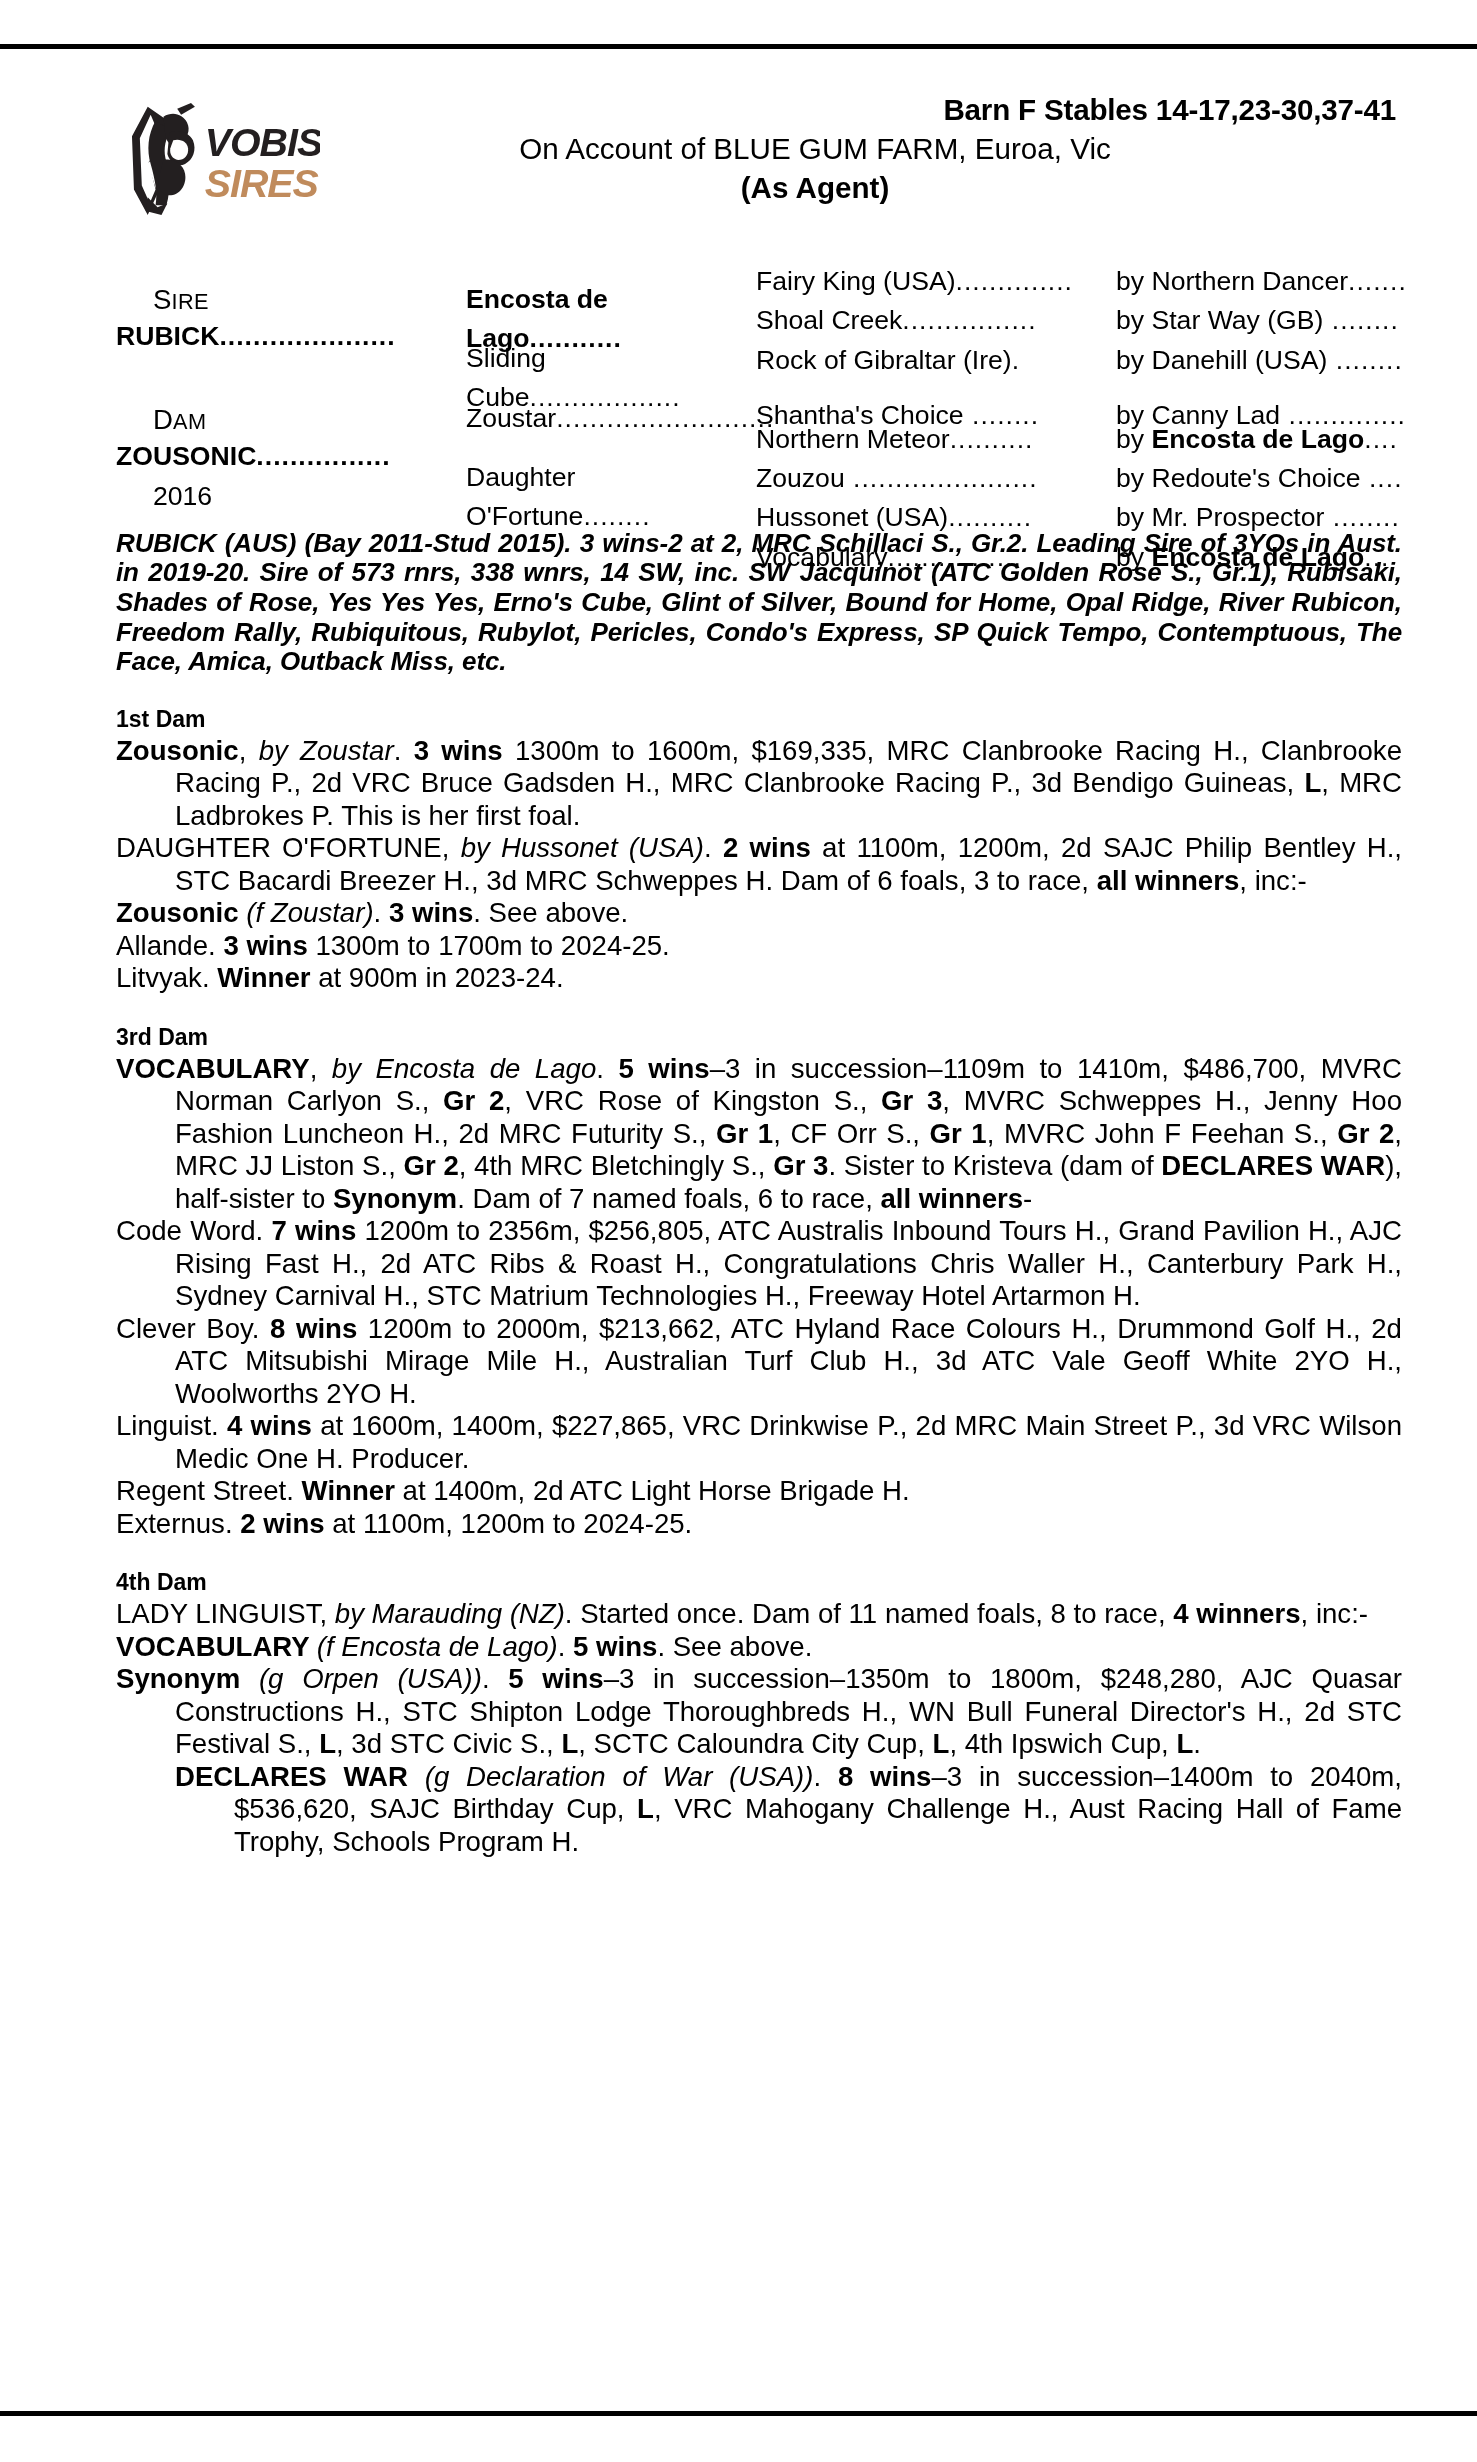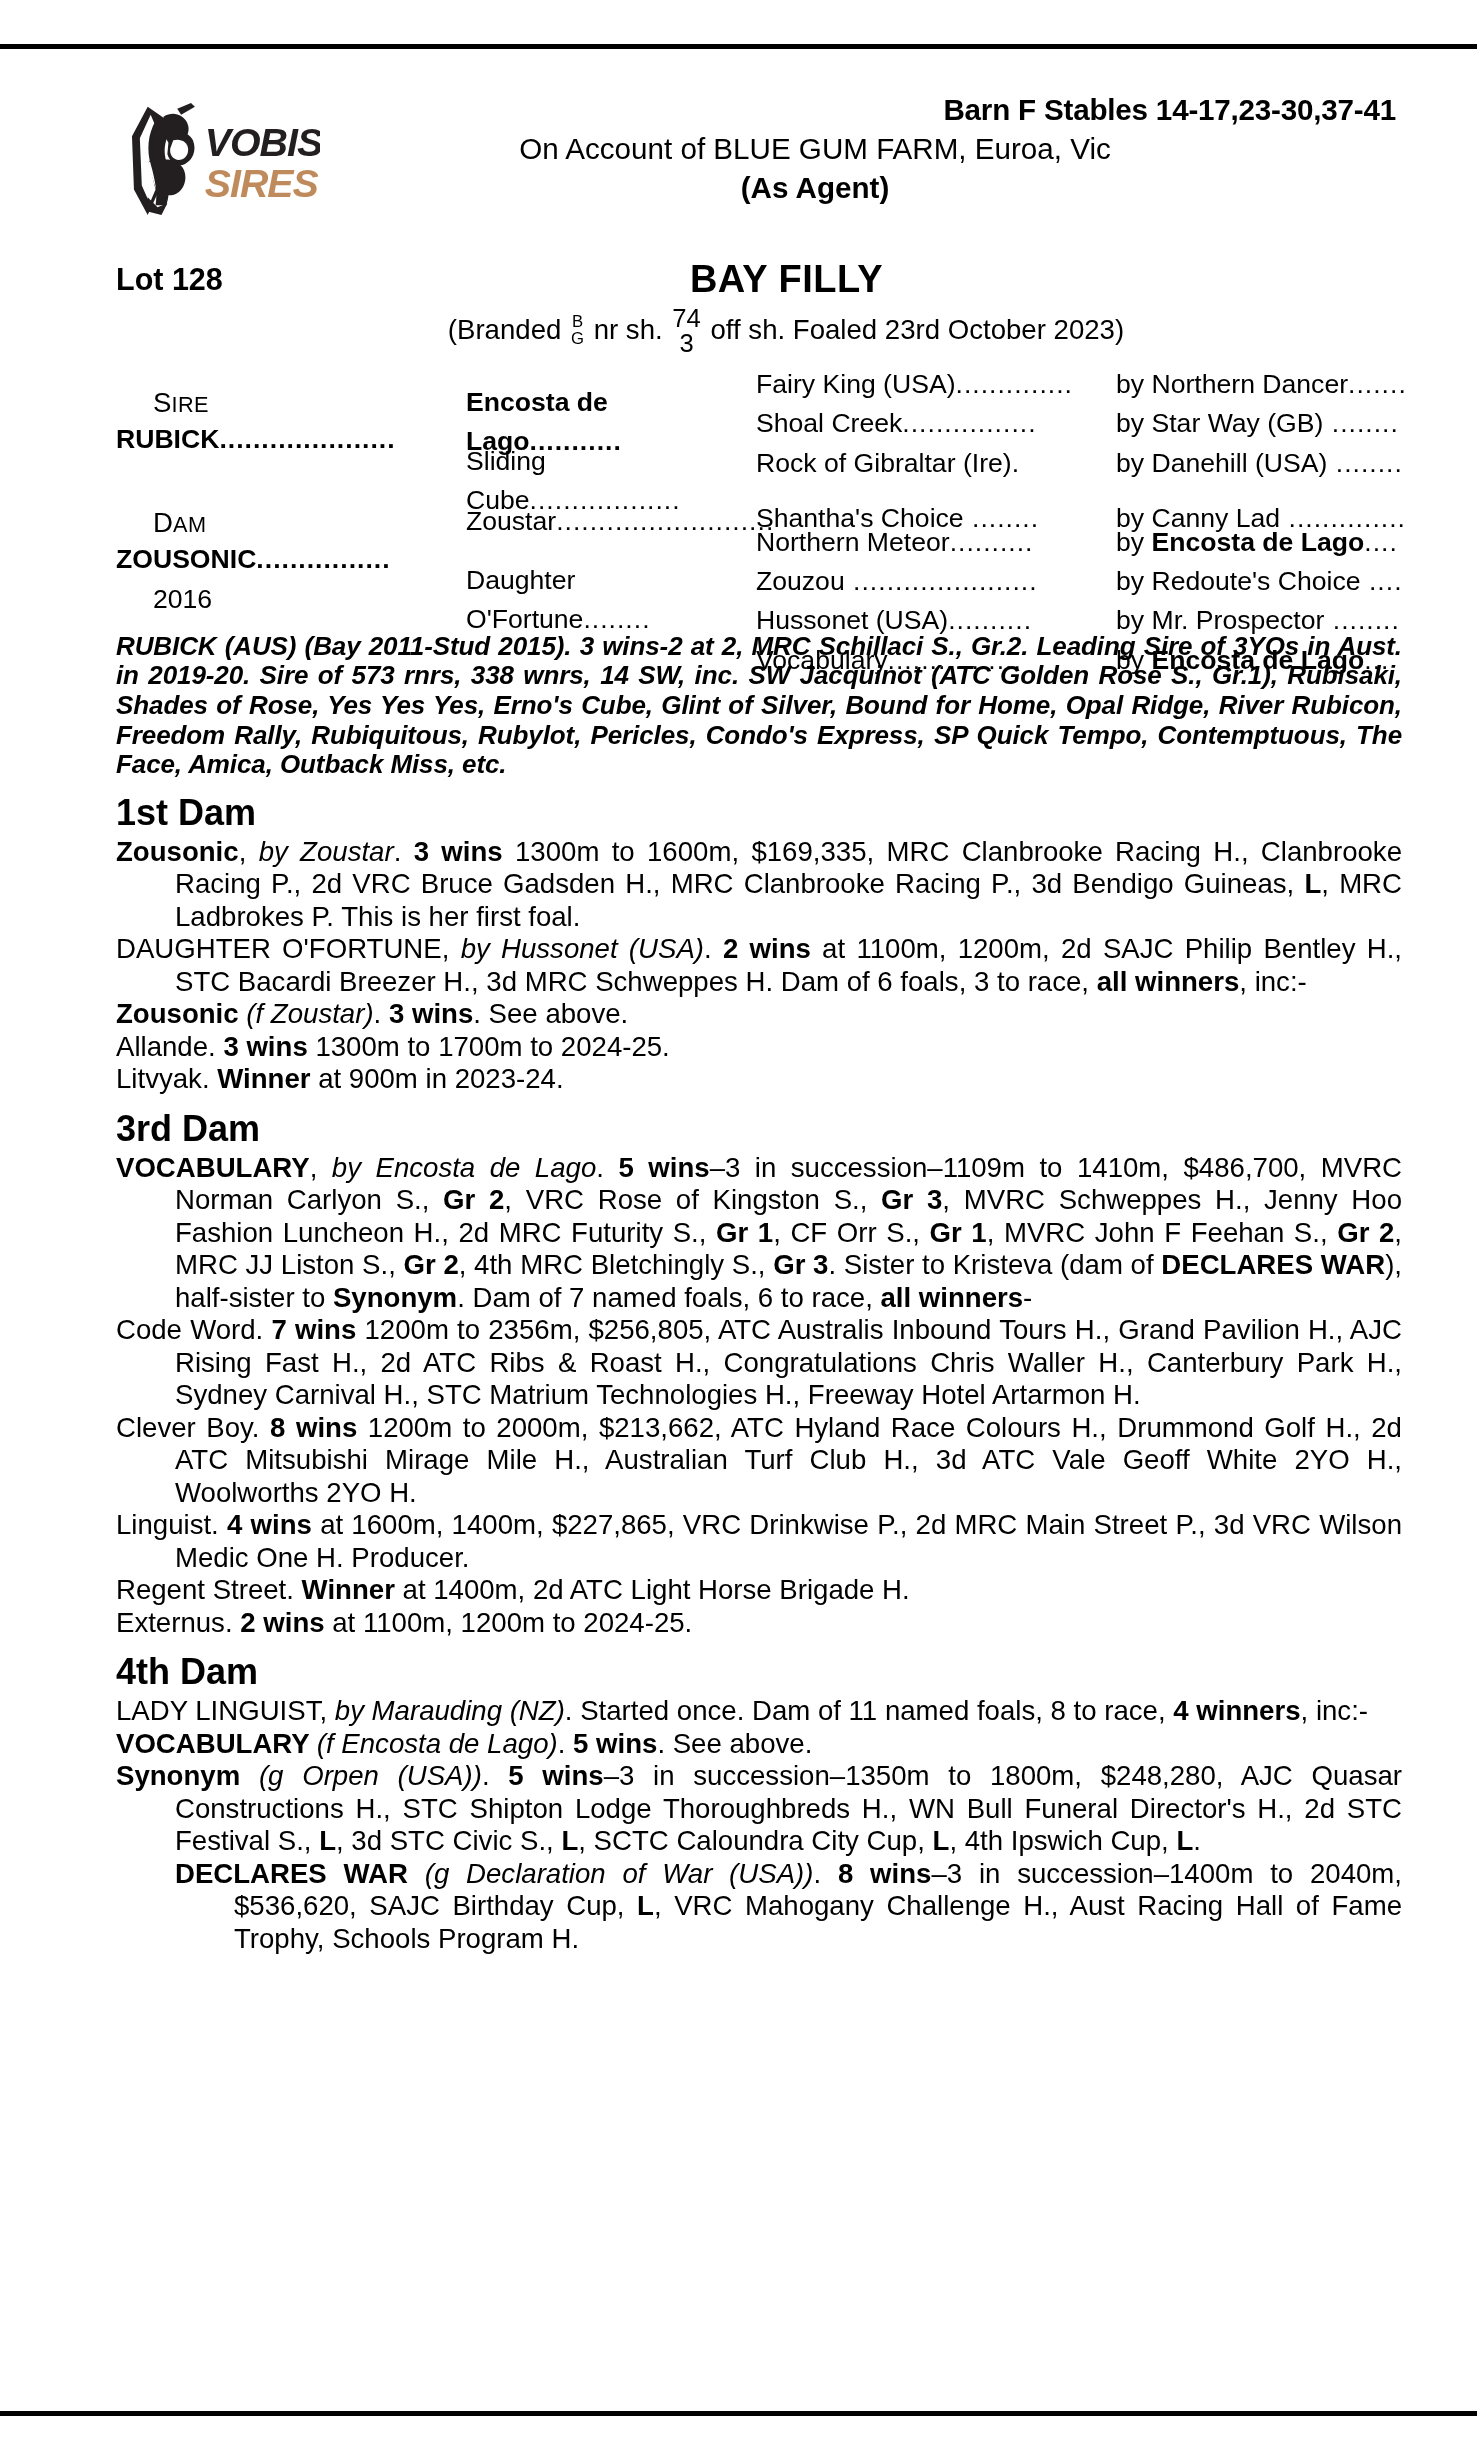--- a/index.html
+++ b/index.html
@@ -194,23 +194,23 @@
     font-size: 26px;
     line-height: 29.6px;
     font-weight: bold;
     font-style: italic;
     text-align: justify;
     letter-spacing: -0.1px;
   }
 
   
   .dam-head {
-    font-size: 36px;
-    font-weight: bold;
-    margin-top: 12px;
+    font-size: 23px;
+    font-weight: bold;
+    margin-top: 29px;
     margin-bottom: 2px;
   }
   .p0 {
     font-size: 27.6px;
     line-height: 32.5px;
     text-align: justify;
     text-indent: 0;
     padding-left: 0;
     margin: 0;
   }
@@ -262,37 +262,20 @@
           <g fill="#c08b5c" font-family="'Liberation Sans', sans-serif" font-weight="bold" font-size="40" font-style="italic">
             <text x="88" y="100" letter-spacing="-1">SIRES</text>
           </g>
         </svg>
       </div>
       <div class="barn-line">Barn F Stables 14-17,23-30,37-41</div>
       <div class="account-line">On Account of BLUE GUM FARM, Euroa, Vic</div>
       <div class="agent-line">(As Agent)</div>
     </div>
 
-    <div class="title-block">
-      <div class="lot">Lot 128</div>
-      <div class="sex-title">BAY FILLY</div>
-      <div class="branded-line">
-        <span>(Branded</span>
-        <span class="stack">
-          <span class="top">B</span>
-          <span class="bot">G</span>
-        </span>
-        <span>nr sh.</span>
-        <span class="stack big">
-          <span class="top">74</span>
-          <span class="bot">3</span>
-        </span>
-        <span>off sh. Foaled 23rd October 2023)</span>
-      </div>
-    </div>
 
     <div class="ped">
       <div class="col1">
         <div class="ped-label-sire sc">
           <span class="lead">S</span><span class="rest">IRE</span>
         </div>
         <div class="ped-name-sire"><span>RUBICK</span><span class="dots">.....................</span></div>
         <div class="ped-label-dam sc">
           <span class="lead">D</span><span class="rest">AM</span>
         </div>

